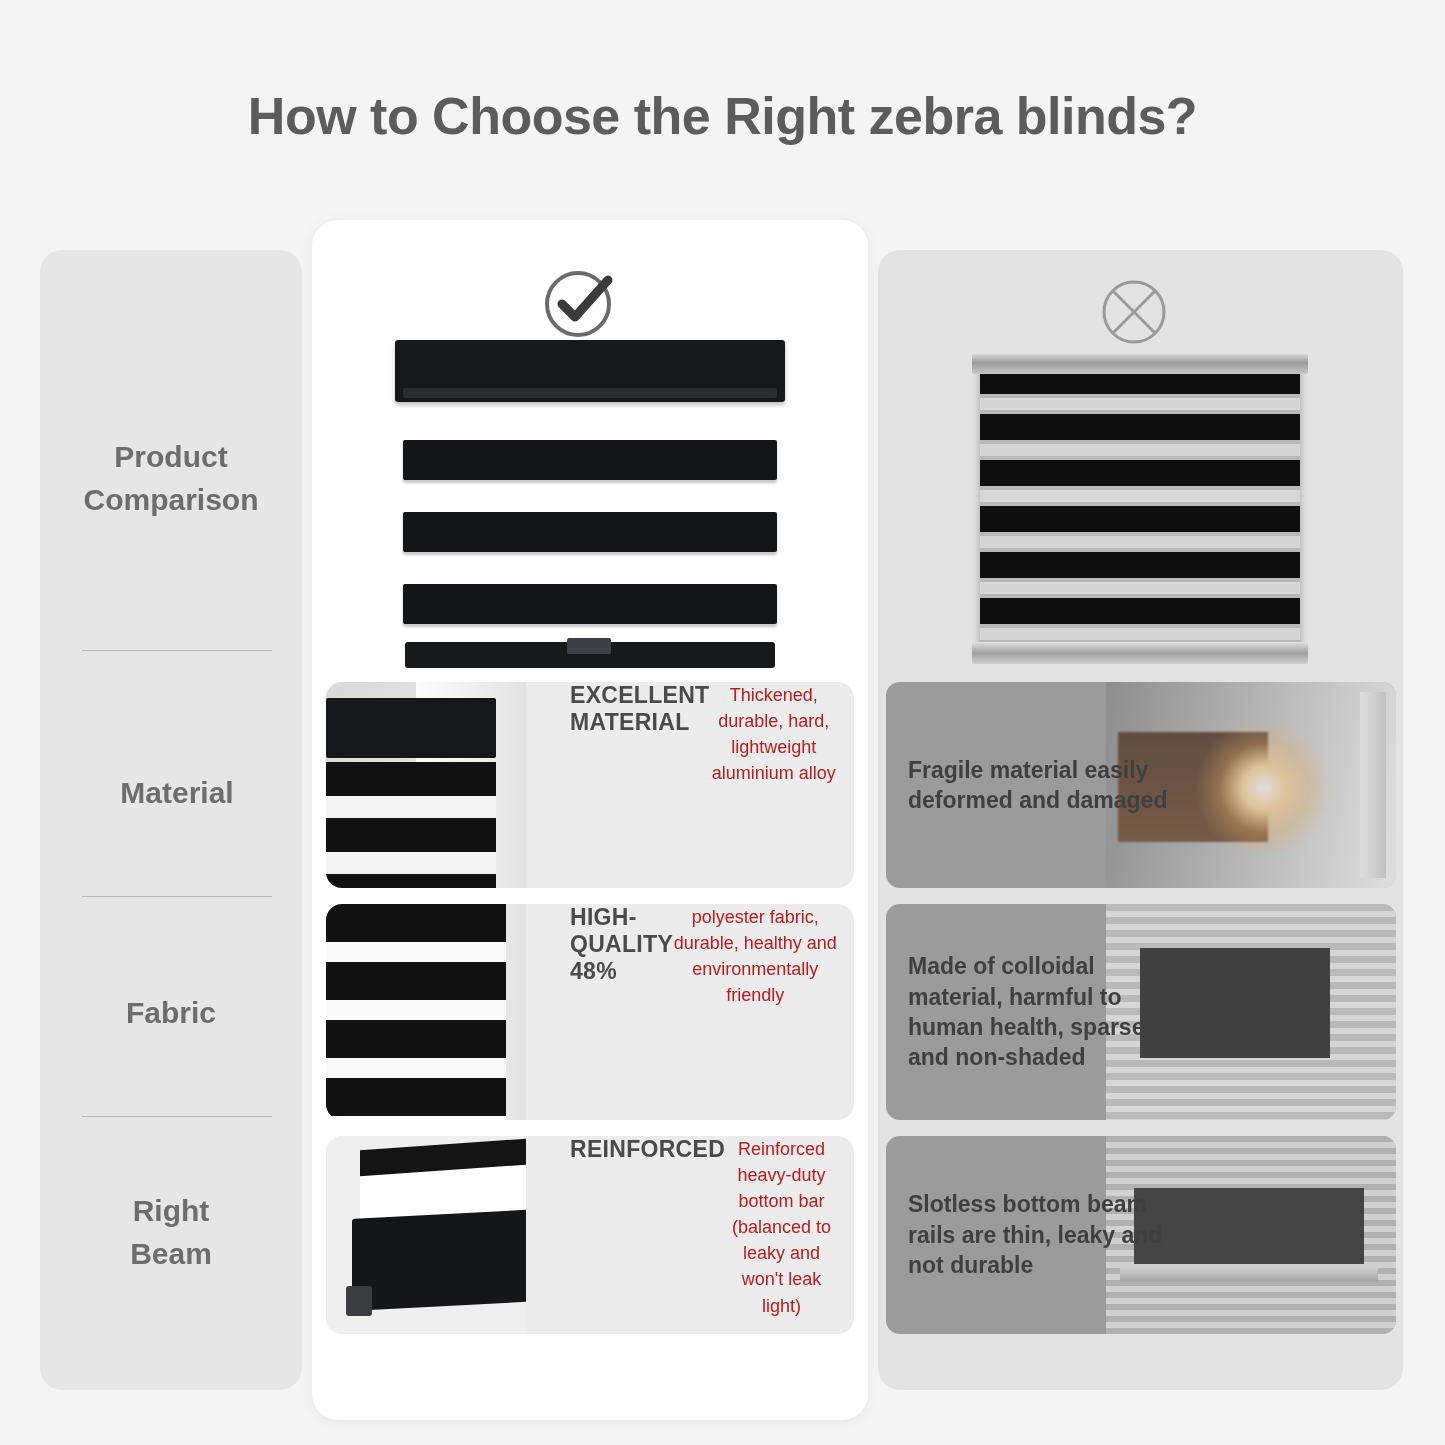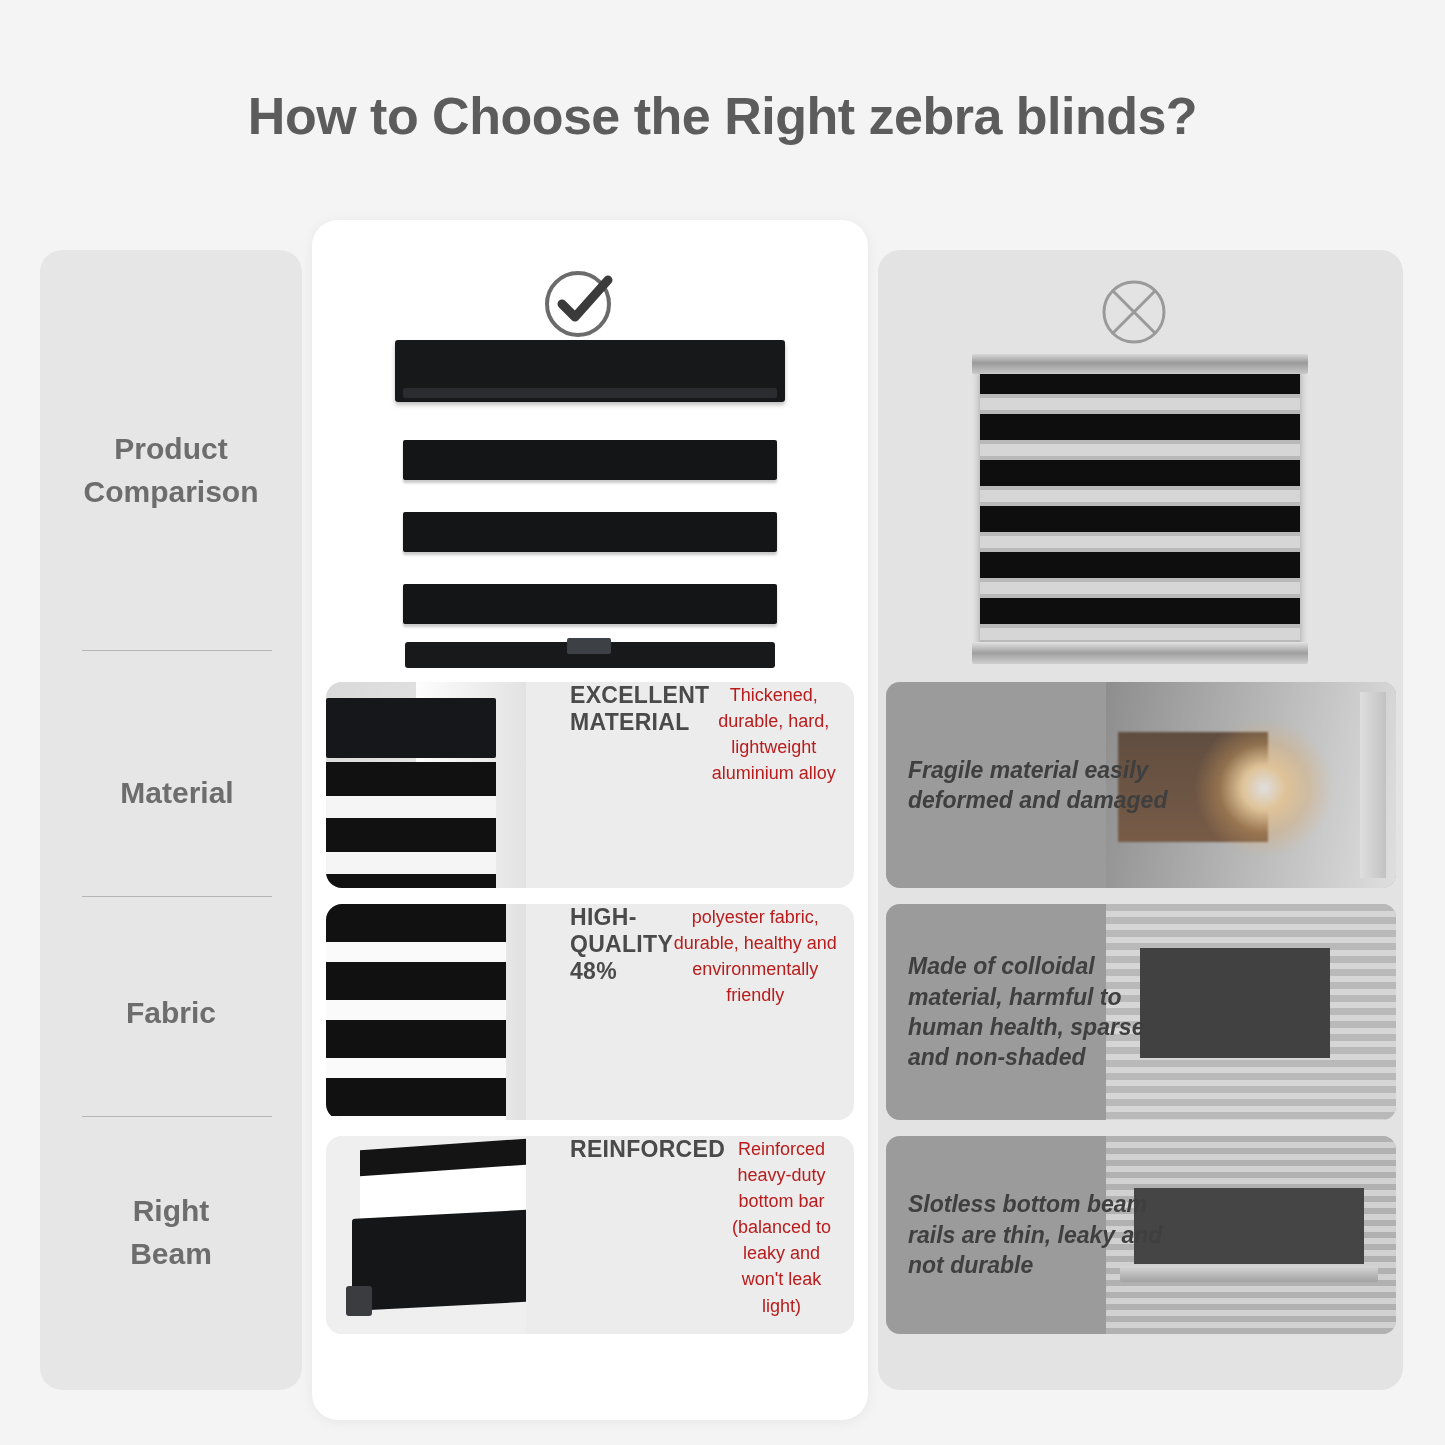--- a/index.html
+++ b/index.html
@@ -36,21 +36,21 @@
   }
   .label-cell {
     position: absolute;
     left: 0; width: 100%;
     text-align: center;
     color: #6d6d6d;
     font-size: 30px;
     font-weight: bold;
     line-height: 1.42;
   }
-  .lc-1 { top: 178px; }
+  .lc-1 { top: 186px; }
   .lc-2 { top: 522px; padding-left: 12px; }
   .lc-3 { top: 742px; }
   .lc-4 { top: 940px; }
   .divider {
     position: absolute;
     left: 42px; width: 190px; height: 1px;
     background: #b6b6b6;
   }
   .dv-1 { top: 400px; }
   .dv-2 { top: 646px; }
@@ -239,21 +239,20 @@
   }
   .cb-1 { top: 682px; height: 206px; }
   .cb-2 { top: 904px; height: 216px; }
   .cb-3 { top: 1136px; height: 198px; }
   .card-bad .btext {
     position: absolute; left: 22px; top: 0; height: 100%;
     width: 260px;
     display: flex; flex-direction: column; justify-content: center;
     font-size: 23px; font-weight: bold; color: #3f3f3f; line-height: 1.32;
     z-index: 3;
-    font-style: italic;
   }
   .card-bad .bart {
     position: absolute; right: 0; top: 0; bottom: 0; width: 290px;
     overflow: hidden;
     z-index: 1;
   }
   .bart-1 { background: linear-gradient(100deg,#8b8b8b 0%,#b9b9b9 40%,#ffffff 100%); }
   .bart-1 .sun {
     position: absolute; right: 62px; top: 36px; width: 140px; height: 140px;
     background: radial-gradient(circle, #ffffff 0%, #ffd79a 22%, rgba(255,180,80,0.35) 45%, rgba(255,180,80,0) 70%);

